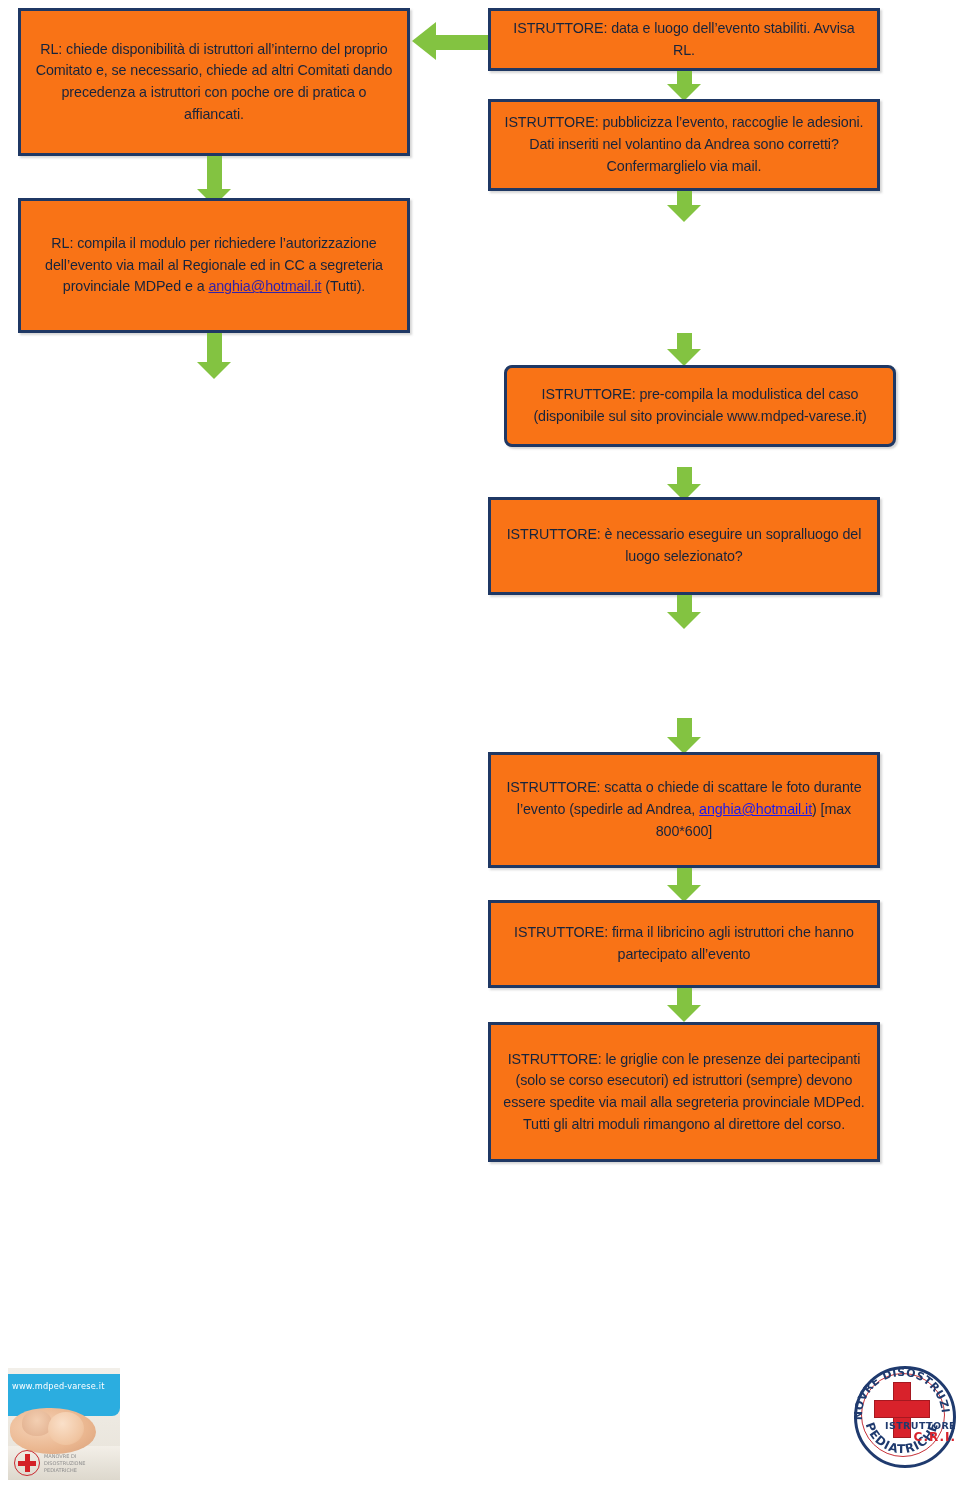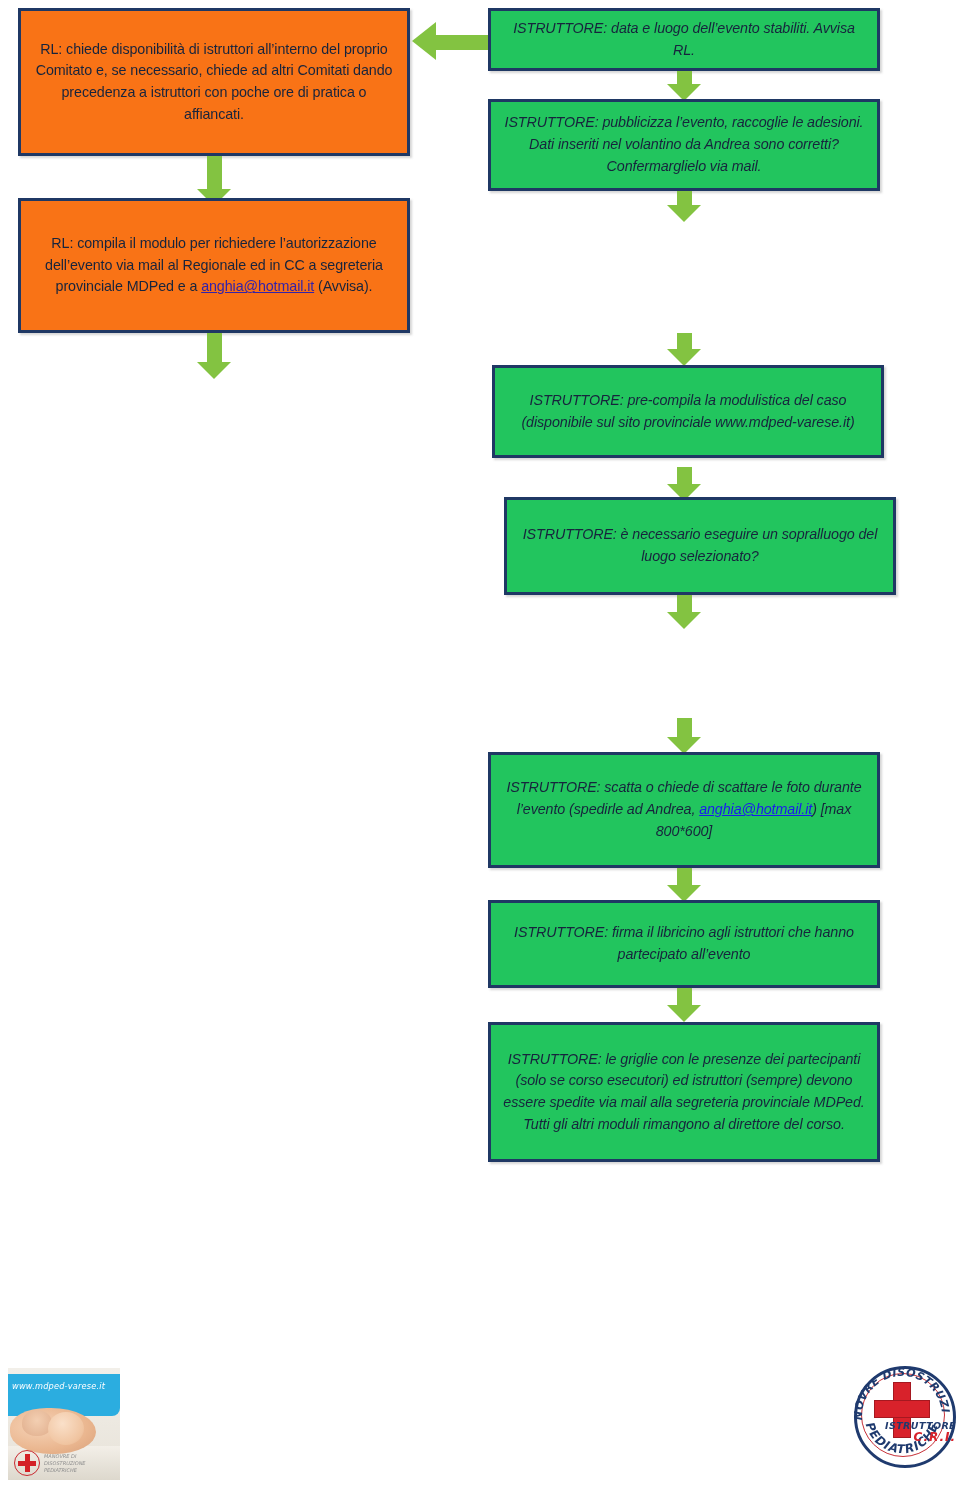--- a/index.html
+++ b/index.html
@@ -31,21 +31,21 @@
     text-align: center;
     color: #17243d;
     font-size: 14.3px;
     line-height: 1.52;
     padding: 4px 10px;
     letter-spacing: -0.1px;
     box-shadow: 2px 2px 2px rgba(120,120,120,0.30);
   }
   .node .txt { width: 100%; }
   .node.rl   { background: #f97316; }
-  .node.istr { background: #22c55e; font-style: italic; }
+  .node.istr { background: #f97316; }
 
   a.mail {
     color: #2222CC;
     text-decoration: underline;
   }
   .node.rl a.mail { color: #3322AA; }
   .node.istr a.mail { color: #1A1AEE; }
   .arr {
     position: absolute;
   }
@@ -67,21 +67,20 @@
   .arr.left .head {
     border-top: 19px solid transparent;
     border-bottom: 19px solid transparent;
     border-right: 24px solid #83C341;
   }
 
   
   .footer-img {
     position: absolute;
     overflow: hidden;
-    font-style: italic;
   }
   #baby-banner {
     left: 8px; top: 1368px;
     width: 112px; height: 112px;
     background: linear-gradient(#f2efe9, #e7e2d8);
     border: 0;
   }
   #baby-banner .sky {
     position: absolute;
     left: 0; top: 6px; width: 112px; height: 42px;
@@ -204,21 +203,21 @@
     <span class="txt">RL: chiede disponibilità di istruttori all’interno del proprio Comitato e, se necessario, chiede ad altri Comitati dando precedenza a istruttori con poche ore di pratica o affiancati.</span>
   </div>
 
   <div class="arr down" style="left:197px; top:156px; width:34px; height:50px;">
     <div class="shaft" style="left:9.5px; top:0; width:15px; height:33px;"></div>
     <div class="head" style="left:0; top:33px;"></div>
   </div>
 
   <div class="node rl" id="rl-2" style="left:18px; top:198px; width:392px; height:135px;">
     <span class="txt">
-      <span>RL: compila il modulo per richiedere l’autorizzazione dell’evento via mail al Regionale ed in CC a segreteria provinciale MDPed e a </span><a class="mail" href="#">anghia@hotmail.it</a><span> (Avvisa).</span>
+      <span>RL: compila il modulo per richiedere l’autorizzazione dell’evento via mail al Regionale ed in CC a segreteria provinciale MDPed e a </span><a class="mail" href="#">anghia@hotmail.it</a><span> (Tutti).</span>
     </span>
   </div>
 
   <div class="arr down" style="left:197px; top:333px; width:34px; height:48px;">
     <div class="shaft" style="left:9.5px; top:0; width:15px; height:29px;"></div>
     <div class="head" style="left:0; top:29px;"></div>
   </div>
 
 
   <div class="arr left" style="left:412px; top:22px; width:78px; height:40px;">
@@ -243,30 +242,30 @@
     <div class="shaft" style="left:9.5px; top:0; width:15px; height:14px;"></div>
     <div class="head" style="left:0; top:14px;"></div>
   </div>
 
 
   <div class="arr down" style="left:667px; top:333px; width:34px; height:35px;">
     <div class="shaft" style="left:9.5px; top:0; width:15px; height:16px;"></div>
     <div class="head" style="left:0; top:16px;"></div>
   </div>
 
-  <div class="node istr" id="istr-4" style="left:492px; top:365px; width:392px; height:93px;">
+  <div class="node istr" id="istr-4" style="left:504px; top:365px; width:392px; height:82px;border-radius:8px;">
     <span class="txt">ISTRUTTORE: pre-compila la modulistica del caso (disponibile sul sito provinciale www.mdped-varese.it)</span>
   </div>
 
   <div class="arr down" style="left:667px; top:467px; width:34px; height:36px;">
     <div class="shaft" style="left:9.5px; top:0; width:15px; height:17px;"></div>
     <div class="head" style="left:0; top:17px;"></div>
   </div>
 
-  <div class="node istr" id="istr-5" style="left:488px; top:497px; width:392px; height:98px;margin-left:16px;">
+  <div class="node istr" id="istr-5" style="left:488px; top:497px; width:392px; height:98px;">
     <span class="txt">ISTRUTTORE: è necessario eseguire un sopralluogo del luogo selezionato?</span>
   </div>
 
   <div class="arr down" style="left:667px; top:595px; width:34px; height:36px;">
     <div class="shaft" style="left:9.5px; top:0; width:15px; height:17px;"></div>
     <div class="head" style="left:0; top:17px;"></div>
   </div>
 
 
   <div class="arr down" style="left:667px; top:718px; width:34px; height:38px;">

